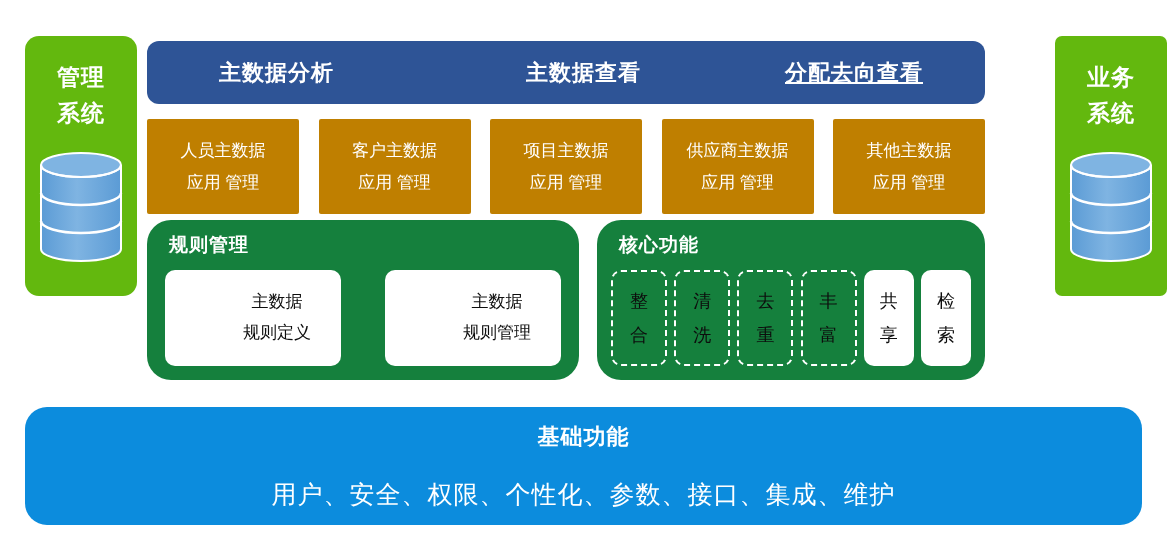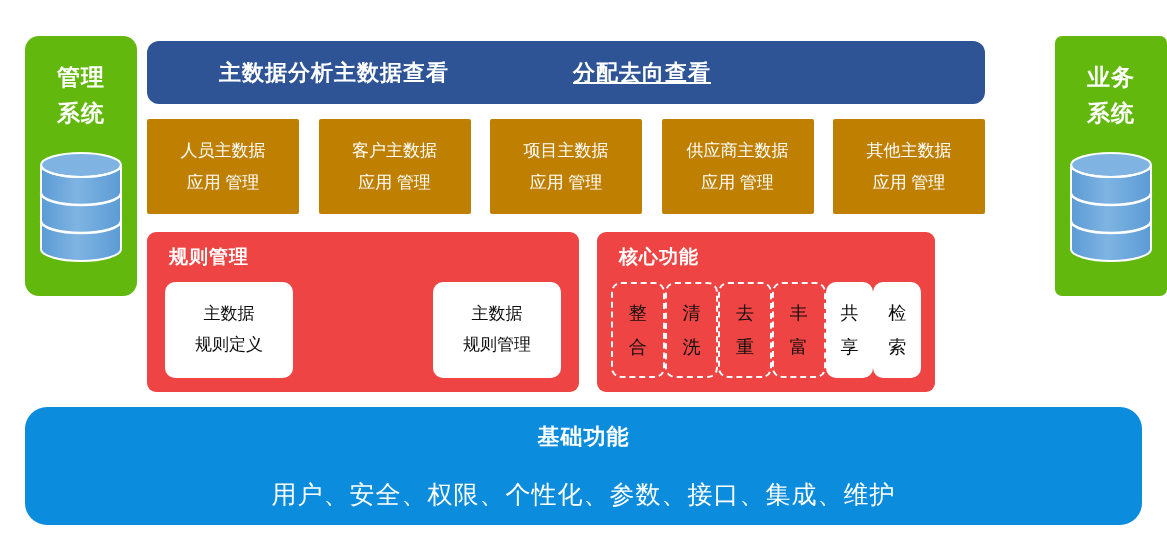--- a/index.html
+++ b/index.html
@@ -57,31 +57,32 @@
   .header-bar {
     position: absolute;
     left: 147px;
     top: 41px;
     width: 838px;
     height: 63px;
     background: #2e5496;
     border-radius: 12px;
     display: flex;
     align-items: center;
+    gap: 20px;
   }
   .header-item {
     color: #ffffff;
     font-size: 22px;
     font-weight: bold;
     letter-spacing: 1px;
     text-align: center;
     white-space: nowrap;
   }
   .header-item.i0 { margin-left: 72px; }
-  .header-item.i1 { }
+  .header-item.i1 { margin-left: 172px; }
   .header-item.i2 { margin-left: 124px; text-decoration: underline; }
 
   
   .mdm-row {
     position: absolute;
     left: 147px;
     top: 119px;
     width: 838px;
     height: 95px;
     display: flex;
@@ -100,27 +101,27 @@
   .mdm-card .line {
     color: #ffffff;
     font-size: 17px;
     line-height: 1.85;
     white-space: nowrap;
   }
 
   
   .blue-panel {
     position: absolute;
-    top: 232px;
+    top: 220px;
     height: 160px;
-    background: #ef4444;
-    border-radius: 9px;
+    background: #15803d;
+    border-radius: 24px;
   }
   .blue-panel.rules { left: 147px; width: 432px; }
-  .blue-panel.core  { left: 597px; width: 338px; }
+  .blue-panel.core  { left: 597px; width: 388px; }
 
   .panel-title {
     position: absolute;
     left: 22px;
     top: 12px;
     color: #ffffff;
     font-size: 19px;
     font-weight: bold;
     letter-spacing: 1px;
     white-space: nowrap;
@@ -136,20 +137,21 @@
     justify-content: space-between;
   }
 
   .white-card {
     background: #ffffff;
     border-radius: 10px;
     display: flex;
     flex-direction: column;
     align-items: center;
     justify-content: center;
+    padding-left: 48px;
   }
   .rules .white-card { width: 128px; }
   .rules .white-card .line {
     color: #0d0d0d;
     font-size: 17px;
     line-height: 1.8;
     white-space: nowrap;
   }
 
   .core .panel-cards { left: 14px; right: 14px; }

